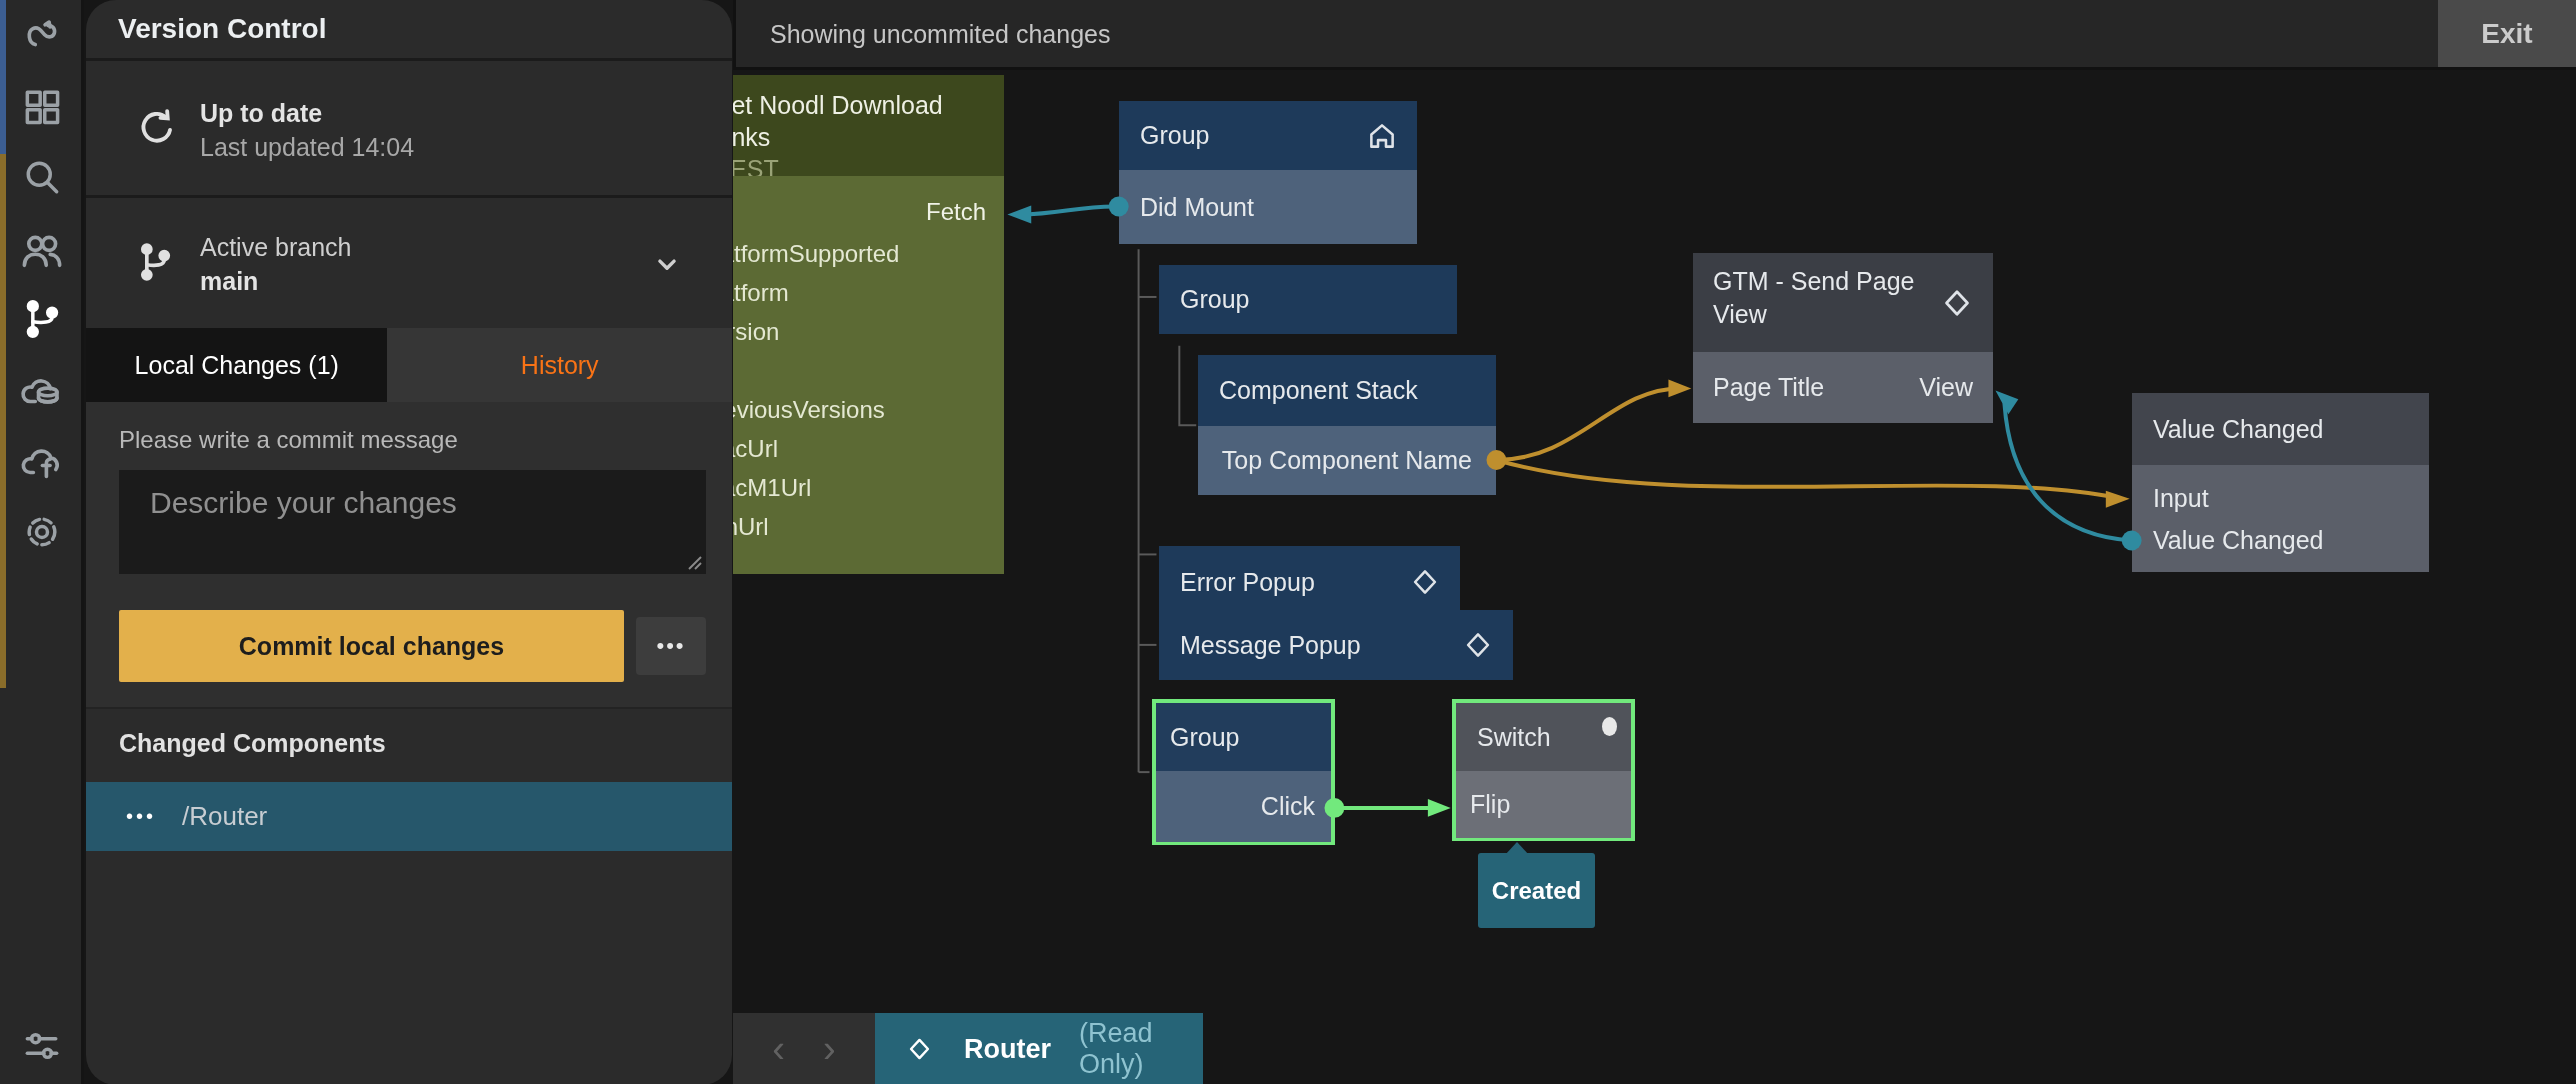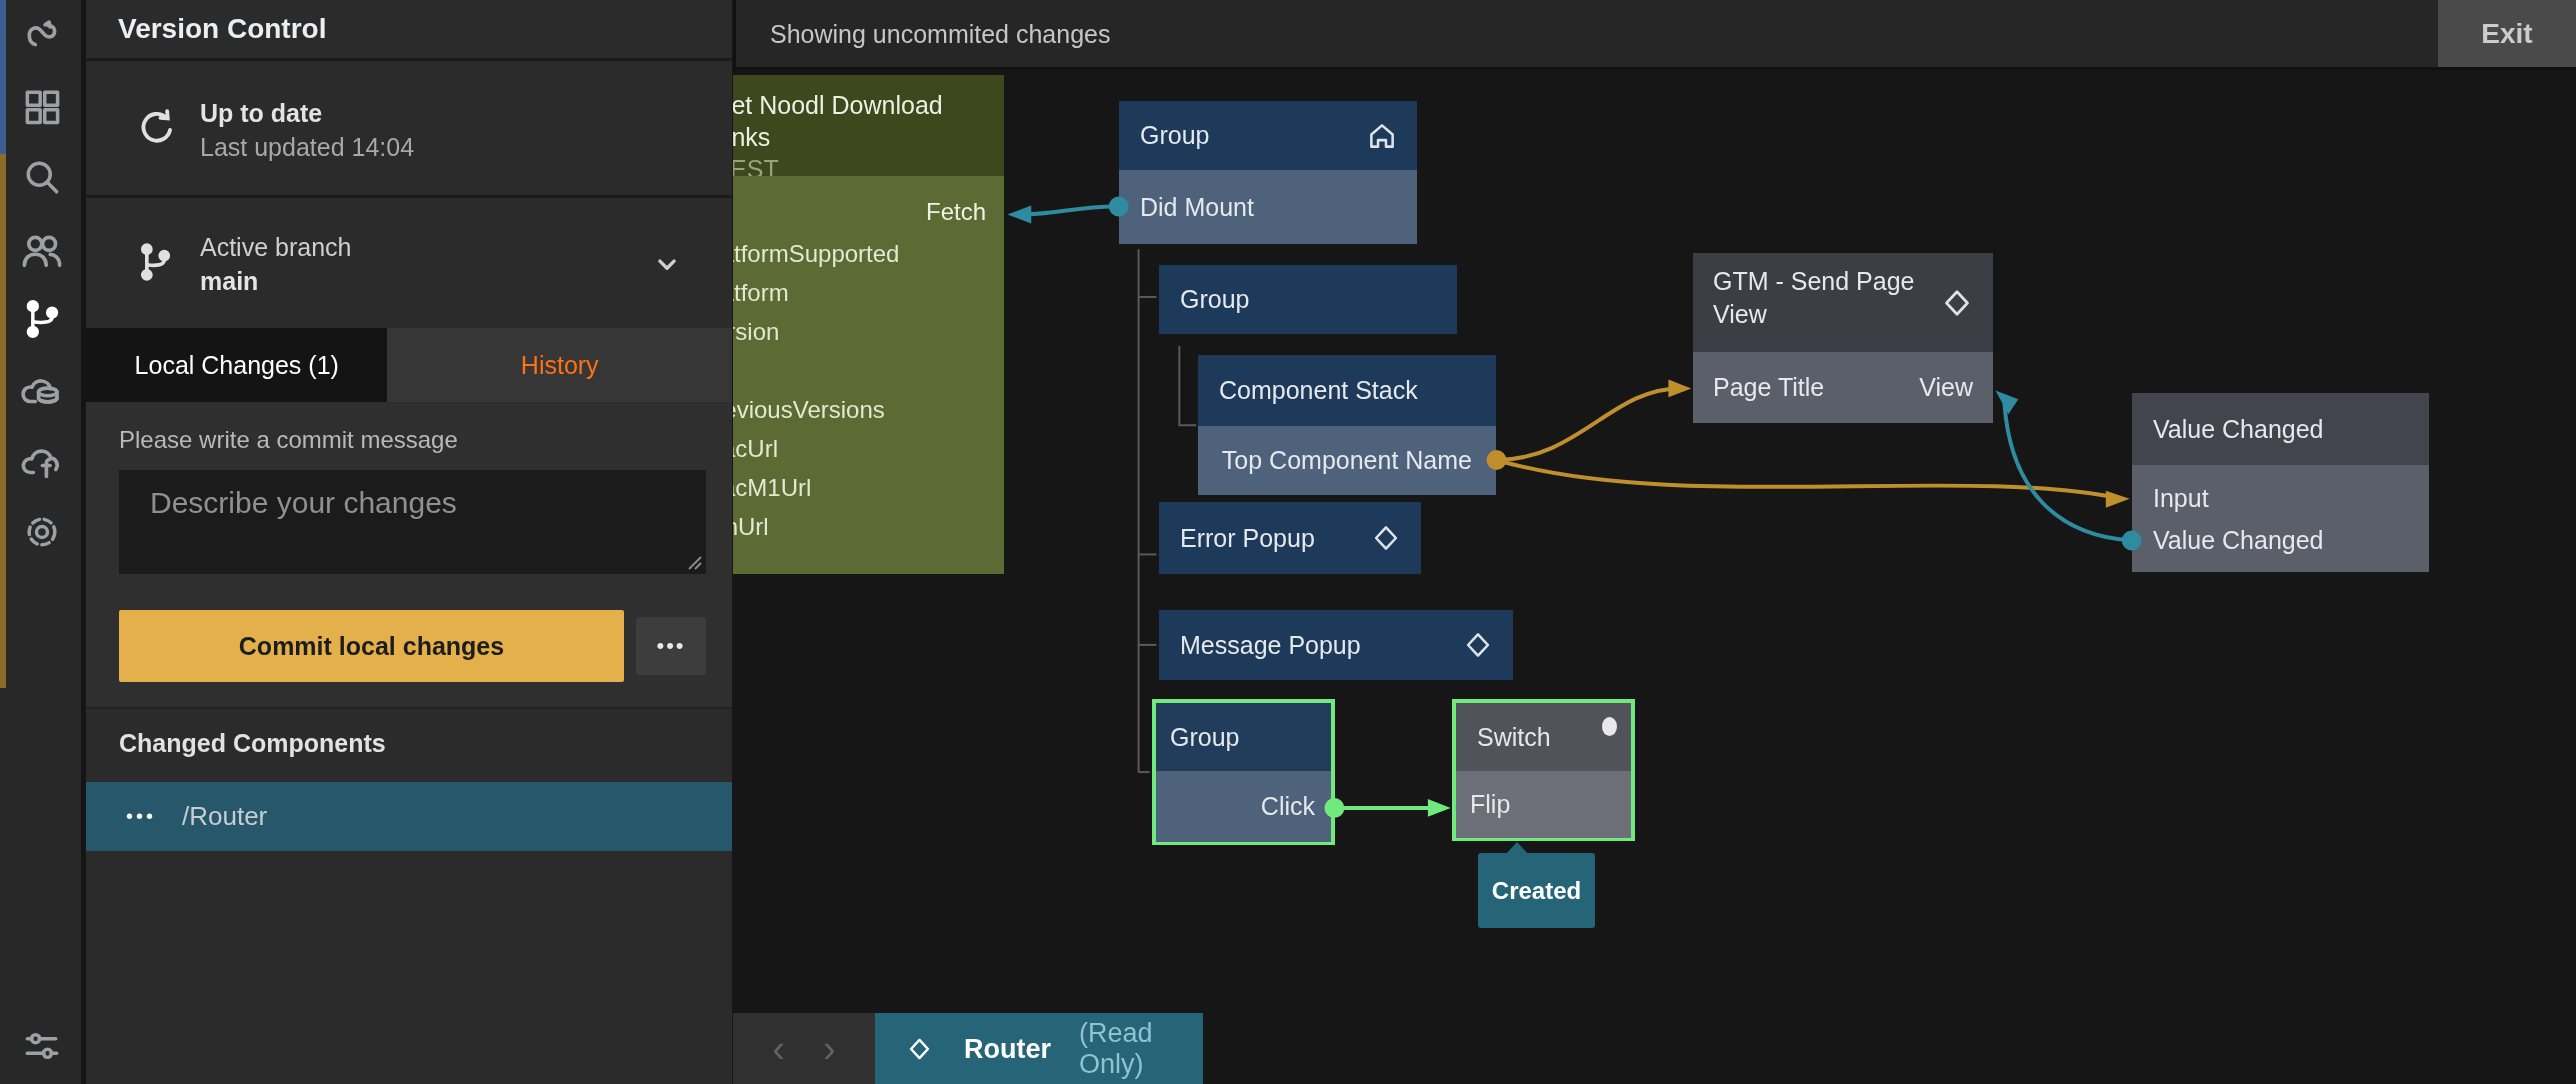--- a/index.html
+++ b/index.html
@@ -11,21 +11,21 @@
   .rail { position:absolute; left:0; top:0; width:84px; height:1085px; background:#282828;
           border-right:3px solid #141414; }
   .rail-accent-top    { position:absolute; left:0; top:0;   width:6px; height:154px; background:#3c5e92; }
   .rail-accent-bottom { position:absolute; left:0; top:154px; width:6px; height:534px; background:#8a6d2a; }
   .rail-icon { position:absolute; left:0; width:84px; display:flex; justify-content:center; align-items:center; }
   .rail-icon svg { stroke:#9ba1a6; fill:none; stroke-width:1.9; stroke-linecap:round; stroke-linejoin:round; }
   .rail-icon.active svg { stroke:#ffffff; }
   .rail-icon.active svg .dotfill { fill:#ffffff; }
 
   
-  .vc { position:absolute; left:86px; top:0; width:646px; height:1085px; background:#2b2b2b; }
+  .vc { position:absolute; left:86px; top:0; width:646px; height:1085px; background:#2b2b2b;border-radius:30px; }
   .vc-header { height:61px; display:flex; align-items:center; padding-left:32px;
                border-bottom:3px solid #1b1b1b; font-size:28px; font-weight:bold; color:#eceff1; }
   .vc-section { position:absolute; left:0; width:646px; display:flex; align-items:center; }
   .sync-section   { top:64px;  height:134px; border-bottom:3px solid #1b1b1b; }
   .branch-section { top:201px; height:125px; }
   .sec-icon { width:58px; margin-left:48px; flex:0 0 auto; }
   .sec-icon svg { stroke:#e0e0e0; fill:none; stroke-width:2; stroke-linecap:round; }
   .sec-text { margin-left:8px; font-size:25px; line-height:34px; }
   .t-strong { color:#e4e4e4; font-weight:bold; }
   .t-dim    { color:#a8a8a8; }
@@ -332,21 +332,21 @@
     <div class="node gray" style="left:1399px; top:323px; width:297px;">
       <div class="nhdr" style="height:72px; background:#42454d;">
         <span>Value Changed</span>
       </div>
       <div class="nbody" style="height:107px; padding-top:12px;">
         <div class="vc-node-row">Input</div>
         <div class="vc-node-row">Value Changed</div>
       </div>
     </div>
 
-    <div class="node navy" style="left:426px; top:432px; width:262px;">
+    <div class="node navy" style="left:426px; top:476px; width:301px;">
       <div class="nhdr" style="height:72px;">
         <span>Error Popup</span>
         <span class="hdr-icon">
           <svg width="34" height="34" viewBox="0 0 24 24">
               <path d="M12 4.5l7 7.5-7 7.5L5 12z"></path>
             </svg>
         </span>
       </div>
     </div>
 

